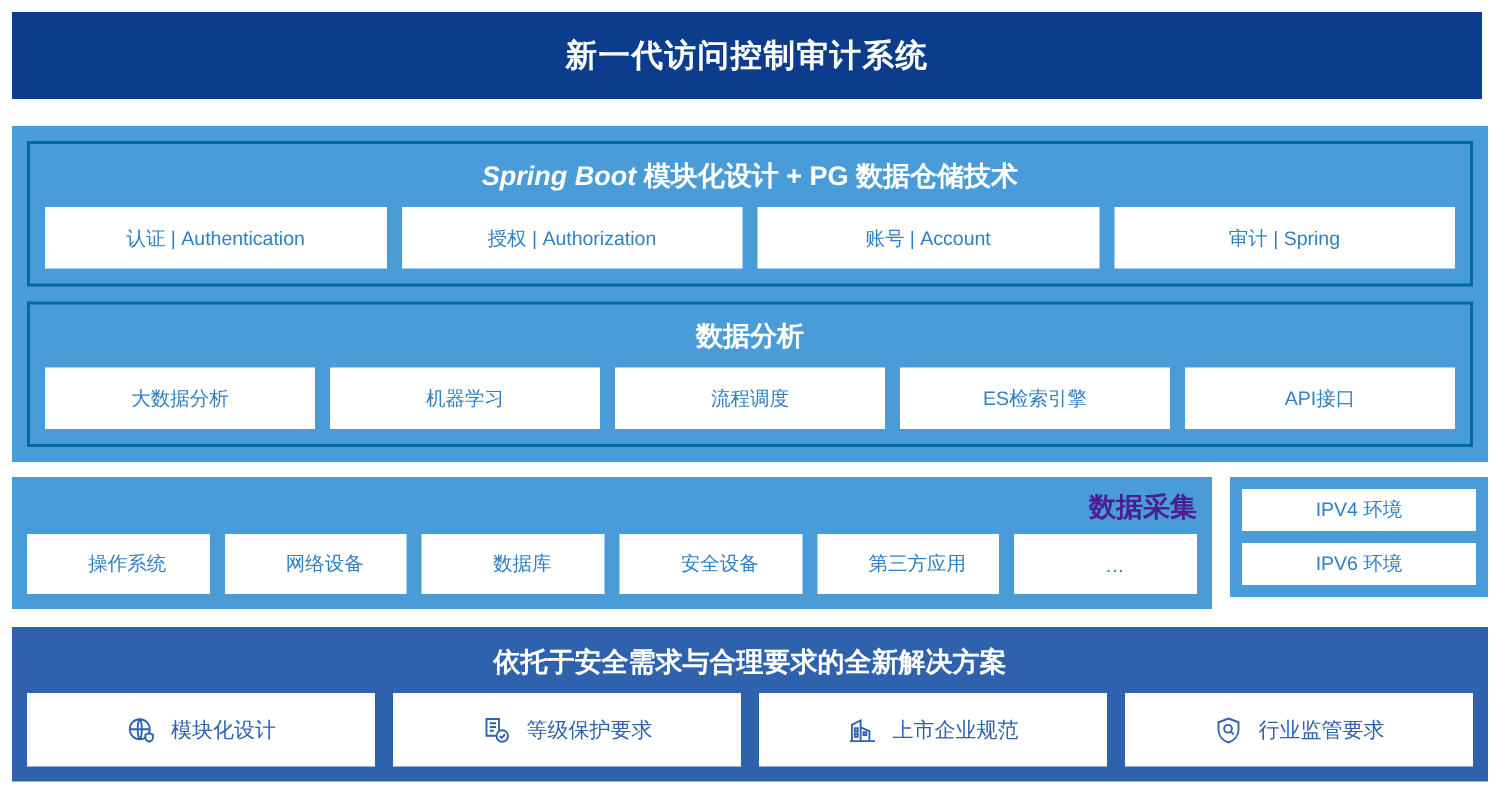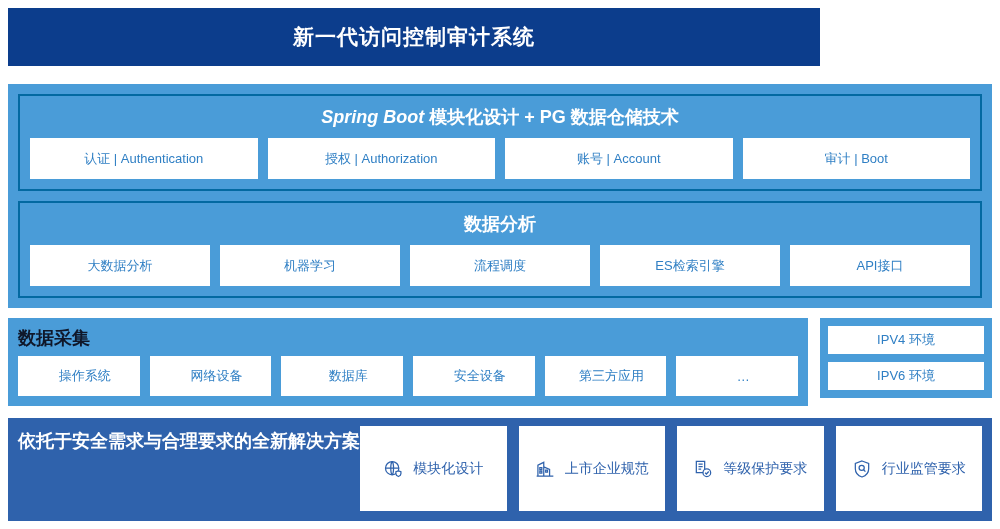--- a/index.html
+++ b/index.html
@@ -14,21 +14,21 @@
     position: relative;
     width: 1000px;
     height: 529px;
     background: #ffffff;
   }
 
   
   .title-bar {
     position: absolute;
     left: 8px; top: 8px;
-    width: 812px; height: 58px;
+    width: 980px; height: 58px;
     background: #0c3d8c;
     display: flex; align-items: center; justify-content: center;
   }
   .title-bar .title-text {
     color: #ffffff;
     font-size: 21px;
     font-weight: bold;
     letter-spacing: 1px;
   }
 
@@ -83,24 +83,24 @@
 
   
   .collect-panel {
     position: absolute;
     left: 8px; top: 318px;
     width: 800px; height: 88px;
     padding: 6px 10px 10px 10px;
     display: flex; flex-direction: column;
   }
   .collect-title {
-    color: #0f172a;
+    color: #4c1d95;
     font-size: 18px;
     font-weight: bold;
-    text-align: left;
+    text-align: right;
     line-height: 28px;
     margin-bottom: 4px;
   }
   .collect-row { display: flex; gap: 10px; flex: 1; }
   .collect-row .chip { min-height: 32px; padding-left: 16px; }
 
   .ipv-panel {
     position: absolute;
     left: 820px; top: 318px;
     width: 172px; height: 80px;
@@ -108,21 +108,21 @@
     display: flex; flex-direction: column; gap: 8px;
   }
   .ipv-panel .chip { min-height: 28px; font-size: 13px; }
 
   
   .bottom-panel {
     position: absolute;
     left: 8px; top: 418px;
     width: 984px; height: 103px;
     padding: 8px 10px 10px 10px;
-    display: flex; flex-direction: row;
+    display: flex; flex-direction: column;
   }
   .bottom-title {
     color: #ffffff;
     font-size: 18px;
     font-weight: bold;
     text-align: center;
     line-height: 30px;
     margin-bottom: 6px;
   }
   .bottom-row { display: flex; gap: 12px; flex: 1; }
@@ -150,21 +150,21 @@
   </div>
 
   <div class="stack-panel panel-light">
 
     <div class="inner-box">
       <div class="inner-title"><span class="en">Spring Boot</span><span> 模块化设计 + PG 数据仓储技术</span></div>
       <div class="chip-row">
         <div class="chip">认证 | Authentication</div>
         <div class="chip">授权 | Authorization</div>
         <div class="chip">账号 | Account</div>
-        <div class="chip">审计 | Boot</div>
+        <div class="chip">审计 | Spring</div>
       </div>
     </div>
 
     <div class="inner-box">
       <div class="inner-title">数据分析</div>
       <div class="chip-row">
         <div class="chip">大数据分析</div>
         <div class="chip">机器学习</div>
         <div class="chip">流程调度</div>
         <div class="chip">ES检索引擎</div>
@@ -201,42 +201,42 @@
             <path d="M3 11h16M11 3c2.2 2.4 2.2 13.6 0 16M11 3c-2.2 2.4-2.2 13.6 0 16"></path>
             <path d="M18.5 14.2l3 1.1v2.4c0 1.6-1.3 2.7-3 3.3-1.7-.6-3-1.7-3-3.3v-2.4z" fill="#ffffff"></path>
           </svg>
         </span>
         <span class="lbl">模块化设计</span>
       </div>
 
       <div class="bottom-chip">
         <span>
           <svg width="20" height="20" viewBox="0 0 24 24" fill="none" stroke="#2f62ac" stroke-width="1.5">
-            <path d="M3.5 20.5V7.5l7-3.5v16.5M10.5 9.5l7 3v8M2 20.5h20"></path>
-            <path d="M5.8 10.2h2.4v2.4H5.8zM5.8 14.6h2.4V17H5.8zM12.8 13.4h2.2v2.2h-2.2z"></path>
-          </svg>
-        </span>
-        <span class="lbl">上市企业规范</span>
-      </div>
-
-      <div class="bottom-chip">
-        <span>
-          <svg width="20" height="20" viewBox="0 0 24 24" fill="none" stroke="#2f62ac" stroke-width="1.5">
             <path d="M4 2.8h10v13.4H4z"></path>
             <path d="M6.6 6.2h5M6.6 9.2h5M6.6 12.2h3.2"></path>
             <circle cx="16.6" cy="16.4" r="4.6" fill="#ffffff"></circle>
             <path d="M14.6 16.5l1.5 1.5 2.8-3"></path>
           </svg>
         </span>
         <span class="lbl">等级保护要求</span>
       </div>
 
       <div class="bottom-chip">
         <span>
           <svg width="20" height="20" viewBox="0 0 24 24" fill="none" stroke="#2f62ac" stroke-width="1.5">
+            <path d="M3.5 20.5V7.5l7-3.5v16.5M10.5 9.5l7 3v8M2 20.5h20"></path>
+            <path d="M5.8 10.2h2.4v2.4H5.8zM5.8 14.6h2.4V17H5.8zM12.8 13.4h2.2v2.2h-2.2z"></path>
+          </svg>
+        </span>
+        <span class="lbl">上市企业规范</span>
+      </div>
+
+      <div class="bottom-chip">
+        <span>
+          <svg width="20" height="20" viewBox="0 0 24 24" fill="none" stroke="#2f62ac" stroke-width="1.5">
             <path d="M12 2.4l8 3v6.2c0 4.6-3.4 8.4-8 10-4.6-1.6-8-5.4-8-10V5.4z"></path>
             <circle cx="11.6" cy="10.6" r="3.1"></circle>
             <path d="M13.9 12.9l2.2 2.2"></path>
           </svg>
         </span>
         <span class="lbl">行业监管要求</span>
       </div>
 
     </div>
   </div>

